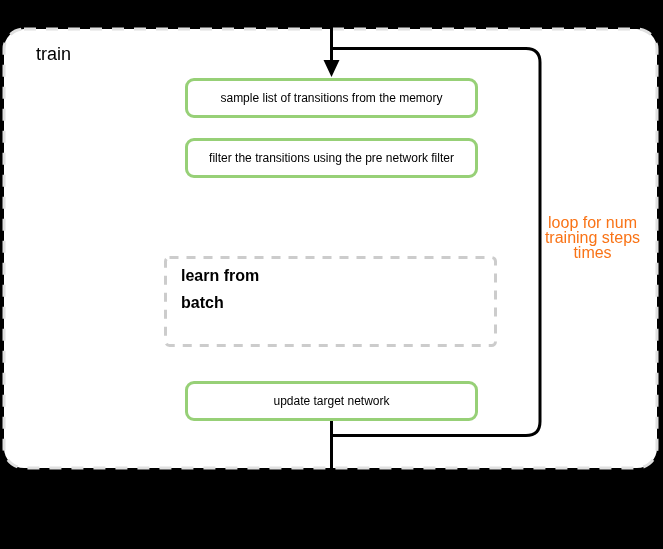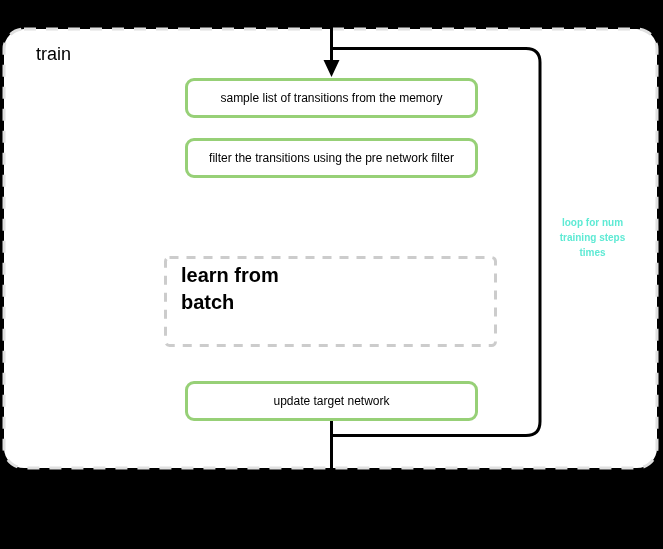--- a/index.html
+++ b/index.html
@@ -35,29 +35,29 @@
     text-align: center;
   }
   .step-1 { top: 78px; }
   .step-2 { top: 138px; }
   .step-3 { top: 198px; }
   .step-4 { top: 381px; }
   .subprocess-label {
     position: absolute;
     left: 181px; top: 262px;
     width: 300px;
-    font-size: 20px; font-weight: bold; color: #000;
+    font-size: 16px; font-weight: bold; color: #000;
     line-height: 27px;
     white-space: pre-line;
   }
   .loop-annotation {
     position: absolute;
     left: 535px; top: 215px;
     width: 115px;
-    font-size: 10px; font-weight: bold; color: #5eead4;
+    font-size: 16px; font-weight: normal; color: #f97316;
     line-height: 15px;
     text-align: center;
     white-space: pre-line;
   }
 </style>
 </head>
 <body>
 
 <div class="stage">
 

